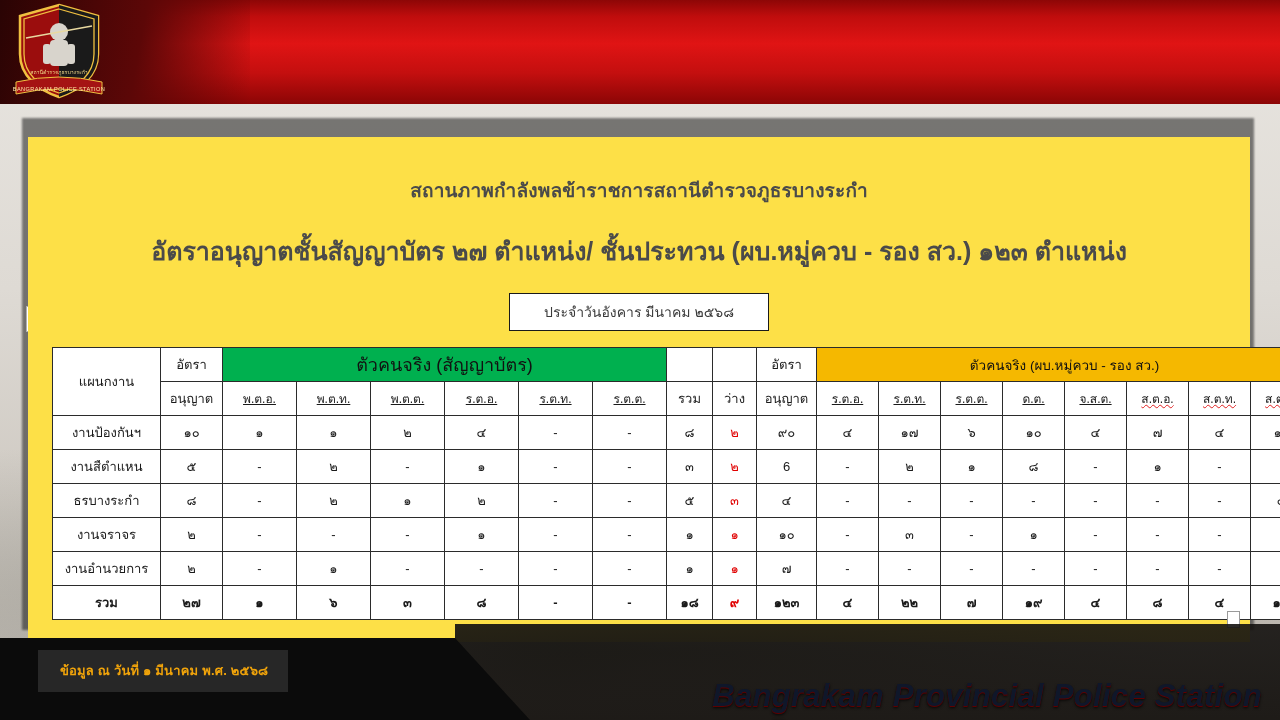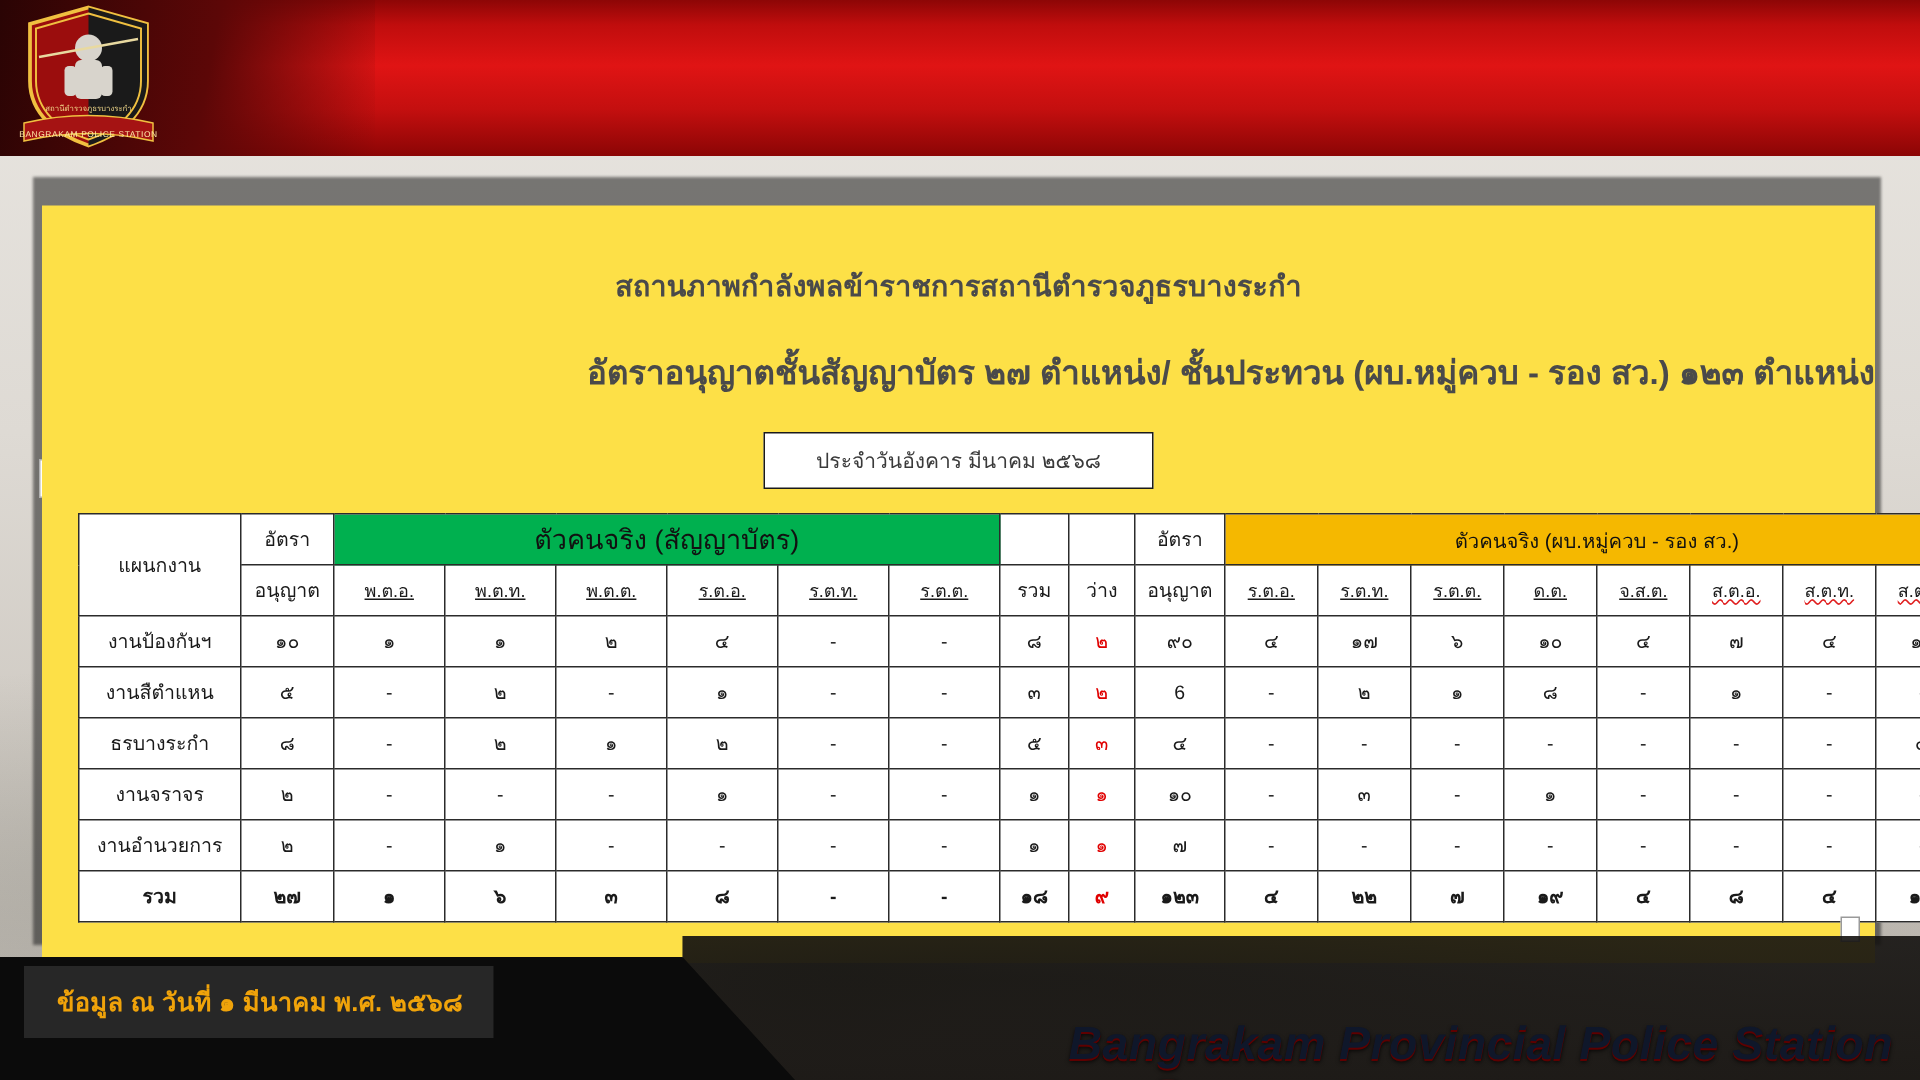--- a/index.html
+++ b/index.html
@@ -100,21 +100,21 @@
     padding-top: 38px;
     text-align:center;
     color:#3b3b3b;
   }
   .doc-title-1 {
     font-size: 19px; font-weight: bold; color:#4a4a4a;
     letter-spacing:.2px;
   }
   .doc-title-2 {
     margin-top: 26px;
-    font-size: 22px; font-weight: bold; color:#4a4a4a;text-align:right;
+    font-size: 25px; font-weight: bold; color:#4a4a4a;
   }
   .date-box {
     margin: 22px auto 0;
     display:inline-block;
     border: 1.5px solid #1a1a1a;
     padding: 7px 34px;
     font-size: 14px;
     color:#3a3a3a;
     background:#fff;
   }
@@ -174,25 +174,25 @@
     background:#0b0b0b;
     clip-path: polygon(0 0, 455px 0, 530px 82px, 1280px 82px, 1280px 82px, 0 82px);
   }
   .bottom-photo {
     position:absolute; left: 455px; bottom: 0; width: 825px; height: 96px;
     background:
       linear-gradient(180deg, rgba(20,18,16,.9) 0%, rgba(25,22,19,.97) 100%),
       radial-gradient(ellipse at 25% 30%, rgba(80,86,60,.55) 0%, rgba(0,0,0,0) 60%);
   }
   .footnote-box {
-    position:absolute; left: 16px; bottom: 28px;
+    position:absolute; left: 38px; bottom: 28px;
     background: #272727;
     padding: 10px 20px 11px 22px;
     color:#f0a30a;
-    font-size: 17px;
+    font-size: 13px;
     font-weight: bold;
     letter-spacing:.2px;
     white-space:nowrap;
   }
   .station-name {
     position:absolute; right: 18px; bottom: 6px;
     color:#0f172a;
     font-size: 31px;
     font-weight: bold;
     font-style: italic;

